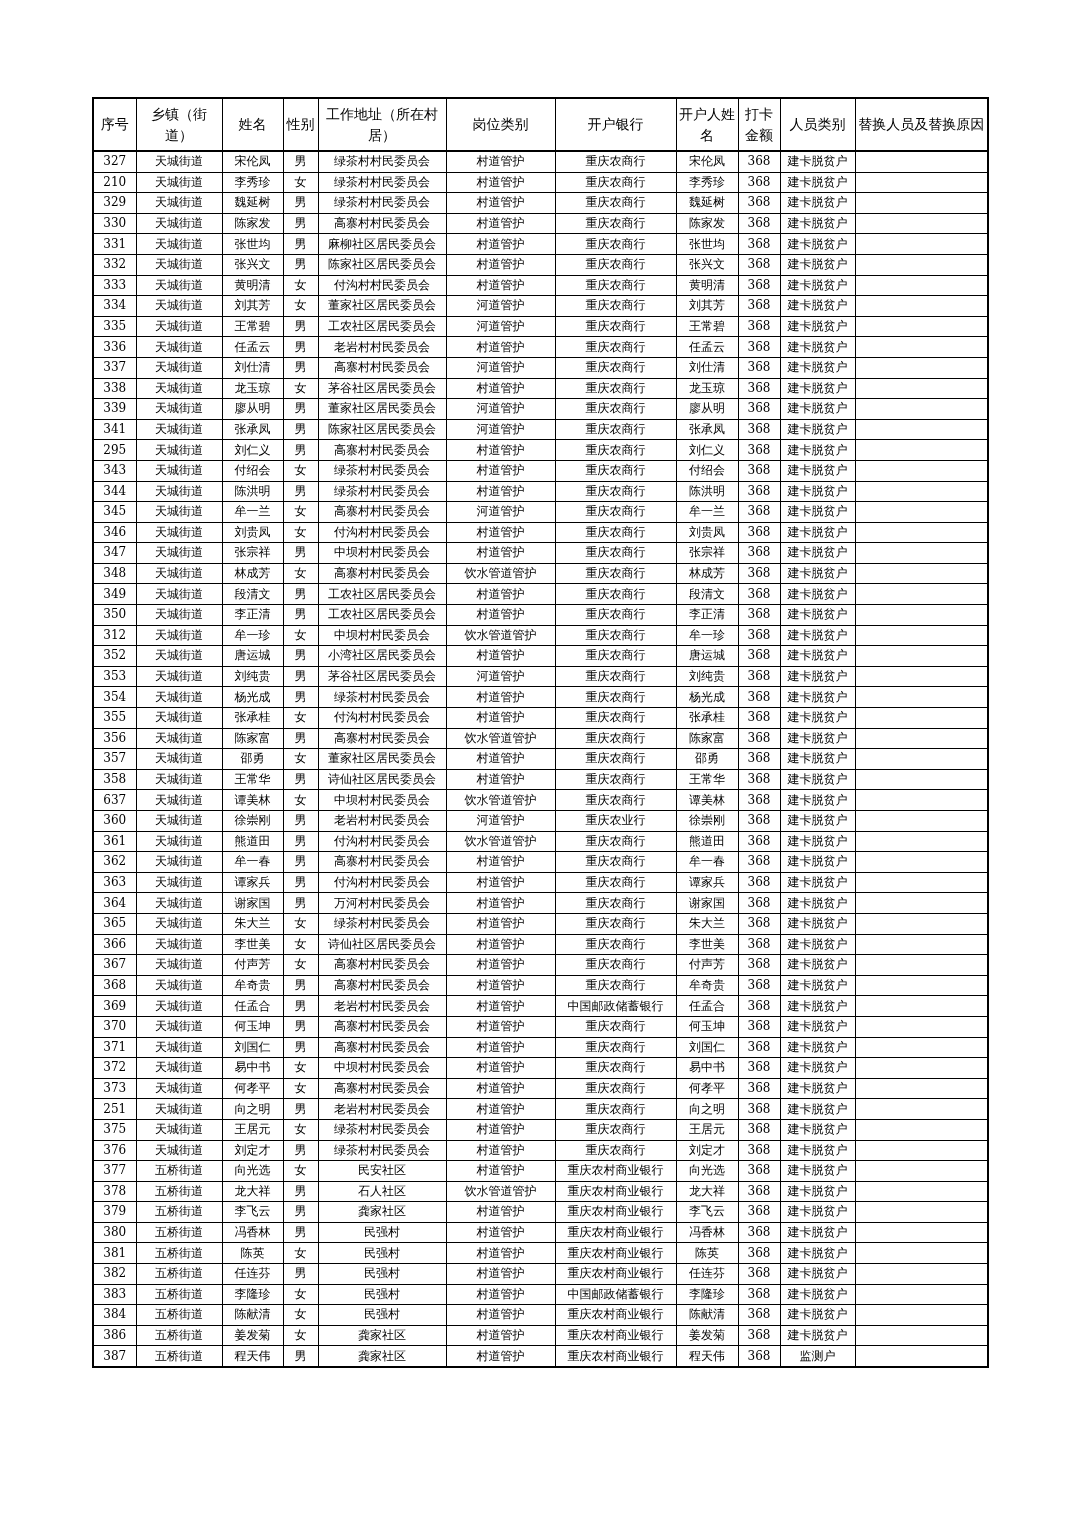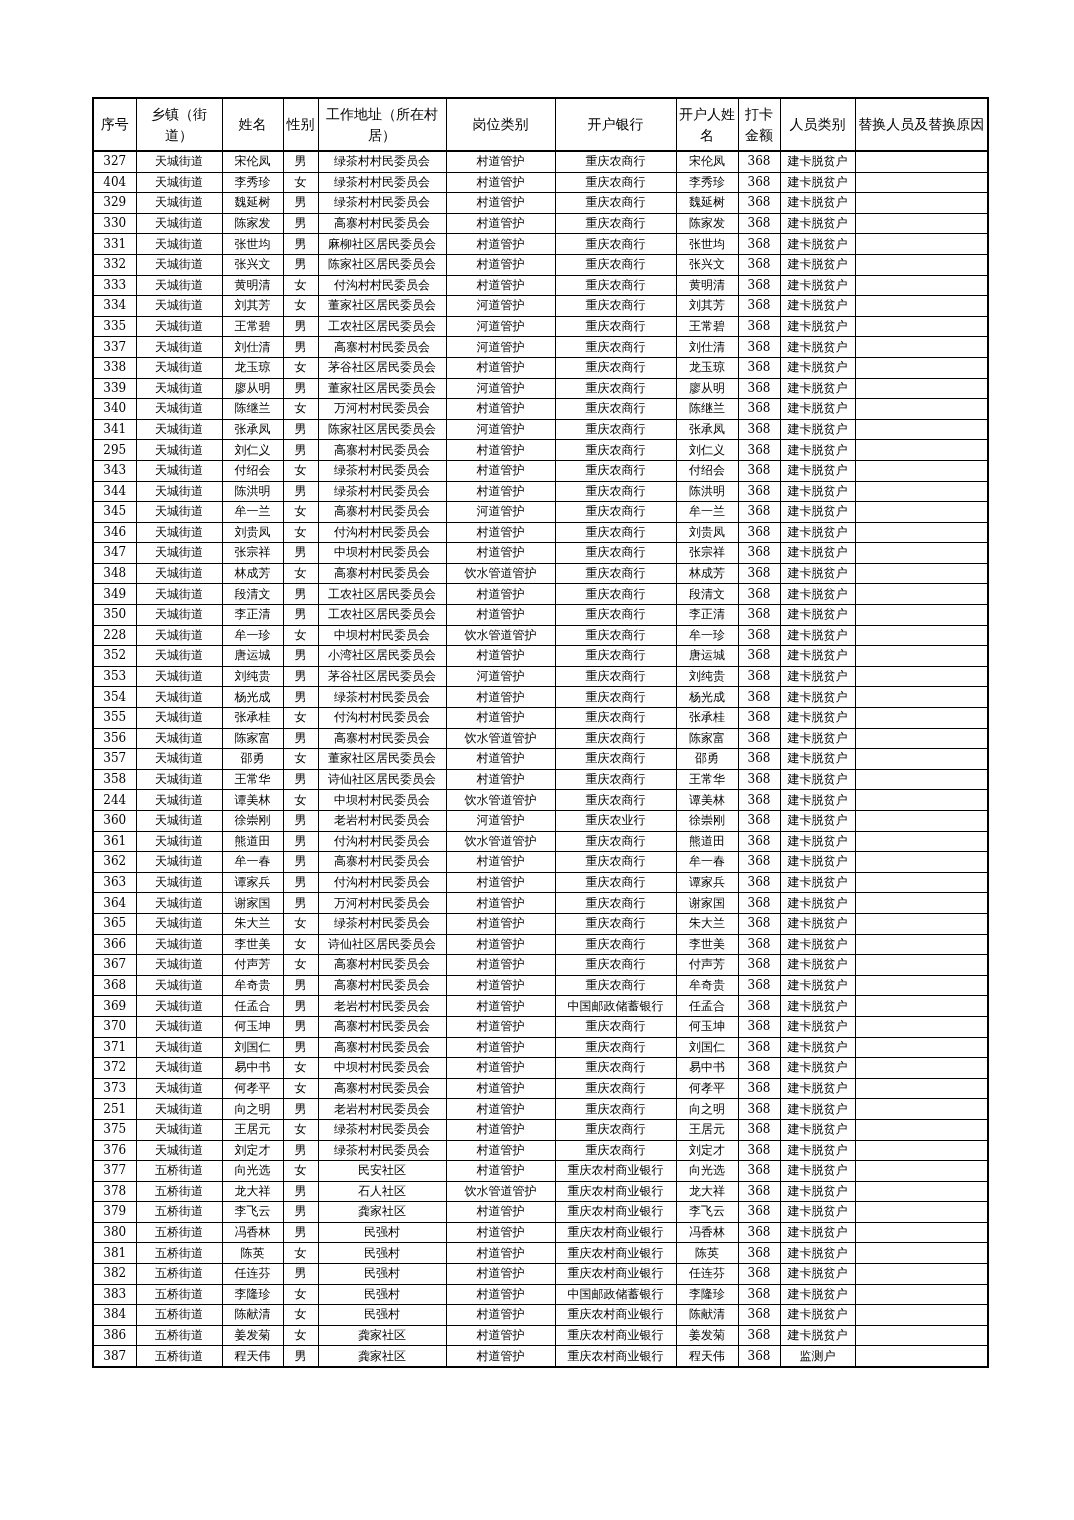--- a/index.html
+++ b/index.html
@@ -101,21 +101,21 @@
           <td>男</td>
           <td>绿茶村村民委员会</td>
           <td>村道管护</td>
           <td>重庆农商行</td>
           <td>宋伦凤</td>
           <td>368</td>
           <td>建卡脱贫户</td>
           <td></td>
         </tr>
         <tr>
-          <td>404</td>
+          <td>210</td>
           <td>天城街道</td>
           <td>李秀珍</td>
           <td>女</td>
           <td>绿茶村村民委员会</td>
           <td>村道管护</td>
           <td>重庆农商行</td>
           <td>李秀珍</td>
           <td>368</td>
           <td>建卡脱贫户</td>
           <td></td>
@@ -205,20 +205,33 @@
           <td>男</td>
           <td>工农社区居民委员会</td>
           <td>河道管护</td>
           <td>重庆农商行</td>
           <td>王常碧</td>
           <td>368</td>
           <td>建卡脱贫户</td>
           <td></td>
         </tr>
         <tr>
+          <td>336</td>
+          <td>天城街道</td>
+          <td>任孟云</td>
+          <td>男</td>
+          <td>老岩村村民委员会</td>
+          <td>村道管护</td>
+          <td>重庆农商行</td>
+          <td>任孟云</td>
+          <td>368</td>
+          <td>建卡脱贫户</td>
+          <td></td>
+        </tr>
+        <tr>
           <td>337</td>
           <td>天城街道</td>
           <td>刘仕清</td>
           <td>男</td>
           <td>高寨村村民委员会</td>
           <td>河道管护</td>
           <td>重庆农商行</td>
           <td>刘仕清</td>
           <td>368</td>
           <td>建卡脱贫户</td>
@@ -244,33 +257,20 @@
           <td>男</td>
           <td>董家社区居民委员会</td>
           <td>河道管护</td>
           <td>重庆农商行</td>
           <td>廖从明</td>
           <td>368</td>
           <td>建卡脱贫户</td>
           <td></td>
         </tr>
         <tr>
-          <td>340</td>
-          <td>天城街道</td>
-          <td>陈继兰</td>
-          <td>女</td>
-          <td>万河村村民委员会</td>
-          <td>村道管护</td>
-          <td>重庆农商行</td>
-          <td>陈继兰</td>
-          <td>368</td>
-          <td>建卡脱贫户</td>
-          <td></td>
-        </tr>
-        <tr>
           <td>341</td>
           <td>天城街道</td>
           <td>张承凤</td>
           <td>男</td>
           <td>陈家社区居民委员会</td>
           <td>河道管护</td>
           <td>重庆农商行</td>
           <td>张承凤</td>
           <td>368</td>
           <td>建卡脱贫户</td>
@@ -387,21 +387,21 @@
           <td>男</td>
           <td>工农社区居民委员会</td>
           <td>村道管护</td>
           <td>重庆农商行</td>
           <td>李正清</td>
           <td>368</td>
           <td>建卡脱贫户</td>
           <td></td>
         </tr>
         <tr>
-          <td>228</td>
+          <td>312</td>
           <td>天城街道</td>
           <td>牟一珍</td>
           <td>女</td>
           <td>中坝村村民委员会</td>
           <td>饮水管道管护</td>
           <td>重庆农商行</td>
           <td>牟一珍</td>
           <td>368</td>
           <td>建卡脱贫户</td>
           <td></td>
@@ -491,21 +491,21 @@
           <td>男</td>
           <td>诗仙社区居民委员会</td>
           <td>村道管护</td>
           <td>重庆农商行</td>
           <td>王常华</td>
           <td>368</td>
           <td>建卡脱贫户</td>
           <td></td>
         </tr>
         <tr>
-          <td>244</td>
+          <td>637</td>
           <td>天城街道</td>
           <td>谭美林</td>
           <td>女</td>
           <td>中坝村村民委员会</td>
           <td>饮水管道管护</td>
           <td>重庆农商行</td>
           <td>谭美林</td>
           <td>368</td>
           <td>建卡脱贫户</td>
           <td></td>

